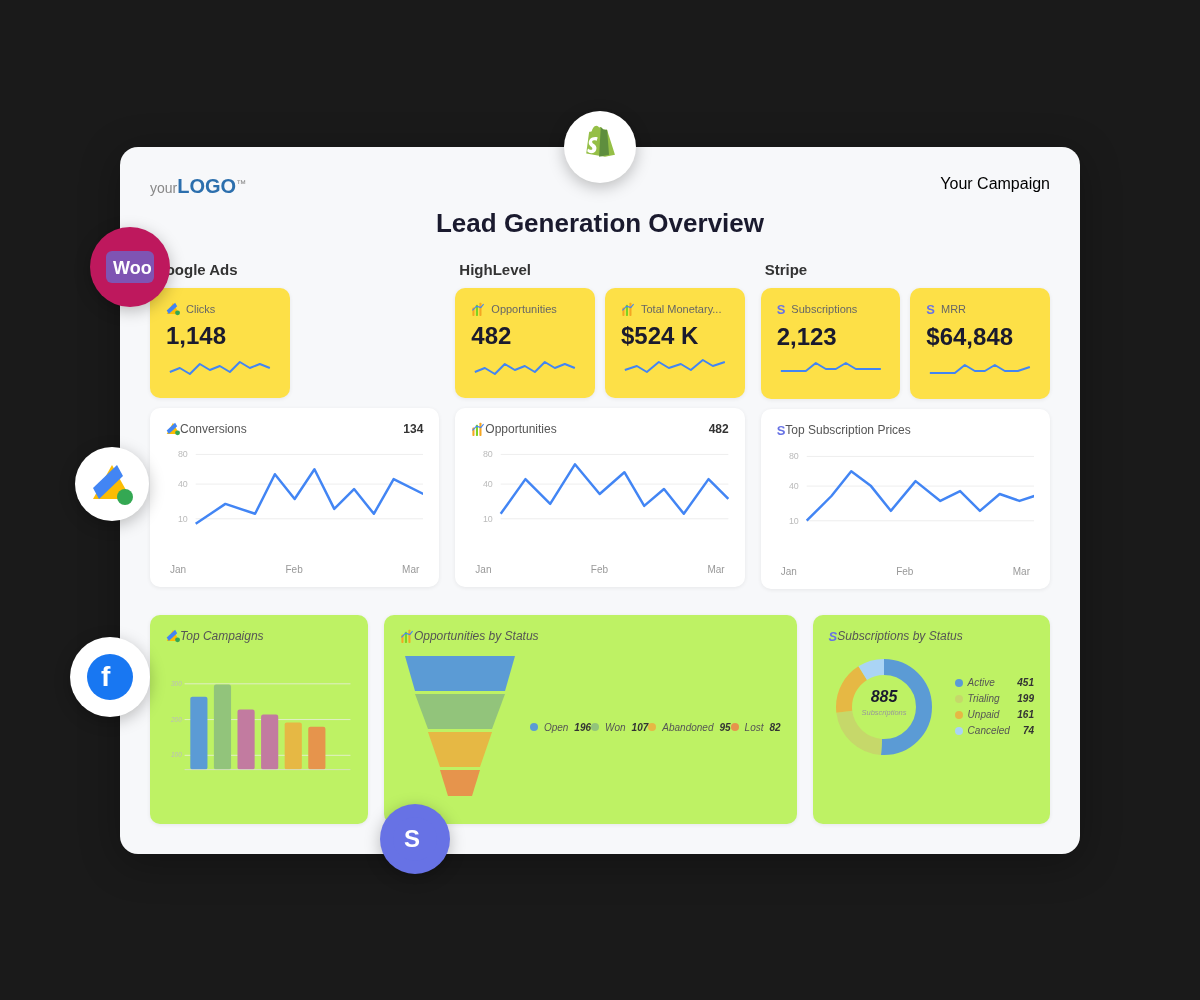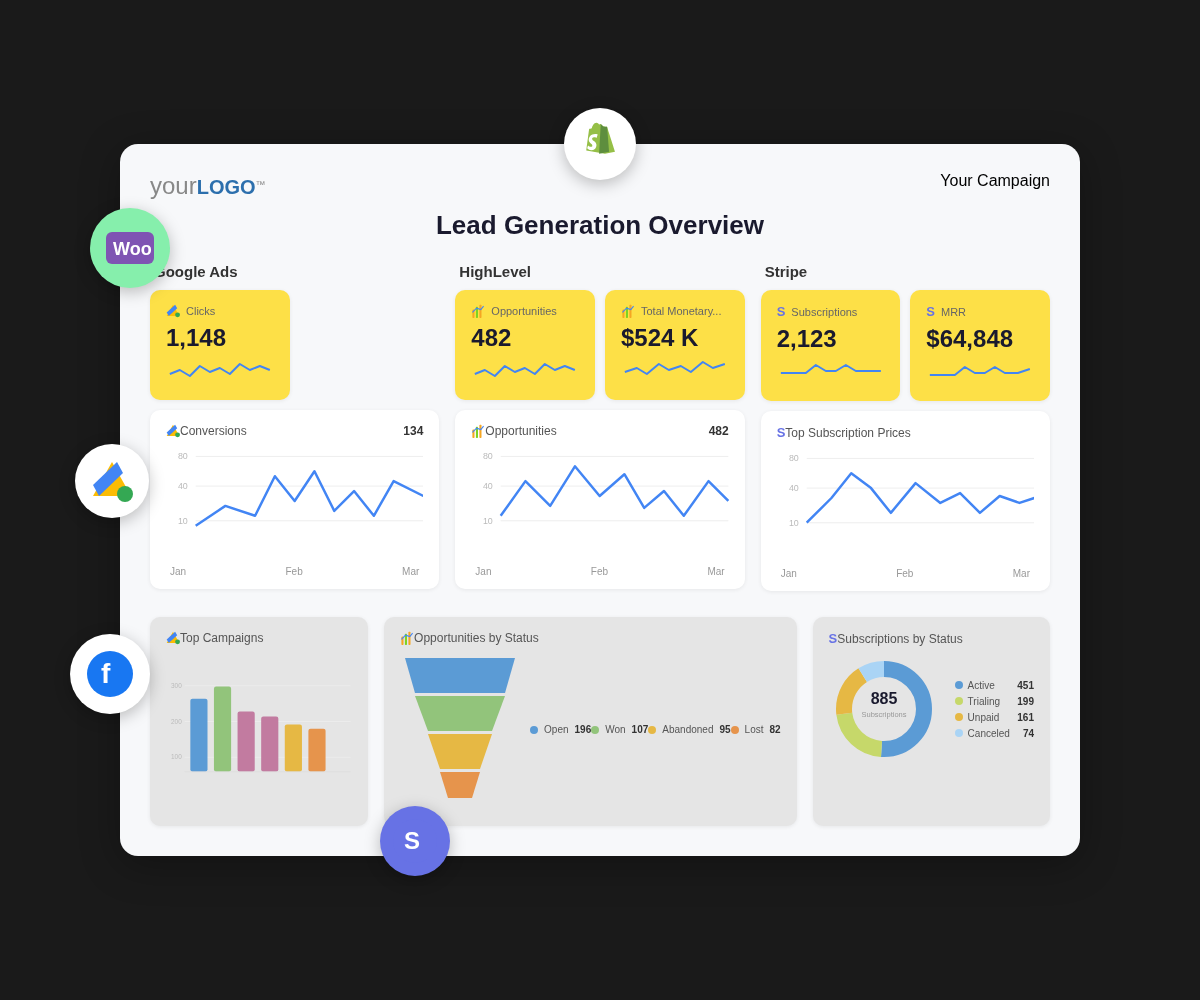--- a/index.html
+++ b/index.html
@@ -31,22 +31,22 @@
     }
 
     .float-icon.shopify {
       width: 72px; height: 72px;
       top: -36px; left: 50%;
       transform: translateX(-50%);
       background: #fff;
     }
     .float-icon.woo {
       width: 80px; height: 80px;
-      top: 64px; left: -30px;
-      background: #86efac;
+      top: 80px; left: -30px;
+      background: #be185d;
       text-decoration: underline;
     }
     .float-icon.google-ads {
       width: 74px; height: 74px;
       top: 300px; left: -45px;
       background: white;
     }
     .float-icon.facebook {
       width: 80px; height: 80px;
       top: 490px; left: -50px;
@@ -191,25 +191,26 @@
     }
 
     
     .bottom-sections {
       display: grid;
       grid-template-columns: 1fr 1fr 1fr;
       gap: 16px;
     }
 
     .bottom-card {
-      background: #e5e5e5;
+      background: #bef264;
       border-radius: 10px;
       padding: 14px 16px;
       box-shadow: 0 1px 4px rgba(0,0,0,0.07);
       min-height: 200px;
+      font-style: italic;
     }
 
     
     .donut-area {
       display: flex;
       align-items: center;
       gap: 16px;
       margin-top: 8px;
     }
 
@@ -322,21 +323,21 @@
     <svg width="44" height="44" viewBox="0 0 44 44">
       <rect width="44" height="44" rx="22" fill="#6772e5"></rect>
       <text x="11" y="30" fill="white" font-size="24" font-weight="900" font-family="sans-serif">S</text>
     </svg>
   </div>
 
   <div class="dashboard">
 
     <div class="dash-header">
       <div>
-        <span style="color:#888;font-size:24px;font-weight:400;">your</span><span style="color:#2c6fad;font-size:20px;font-weight:900;">LOGO</span><span style="font-size:10px;vertical-align:super;color:#888;">™</span>
+        <span style="color:#888;font-size:14px;font-weight:400;">your</span><span style="color:#2c6fad;font-size:20px;font-weight:900;">LOGO</span><span style="font-size:10px;vertical-align:super;color:#888;">™</span>
       </div>
       <div>Your Campaign</div>
     </div>
 
     <h1 class="dash-title">Lead Generation Overview</h1>
 
     <div class="sections-row">
 
       <div class="section-container">
         <div class="section-label">Google Ads</div>

